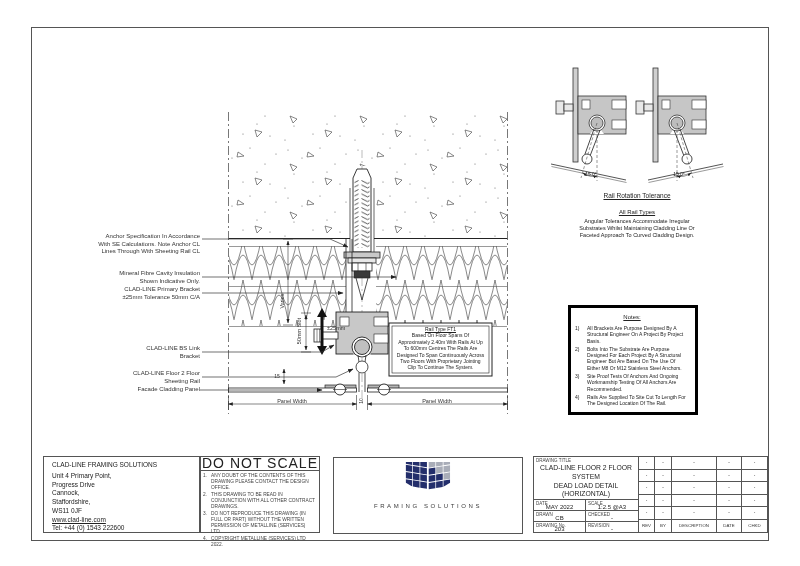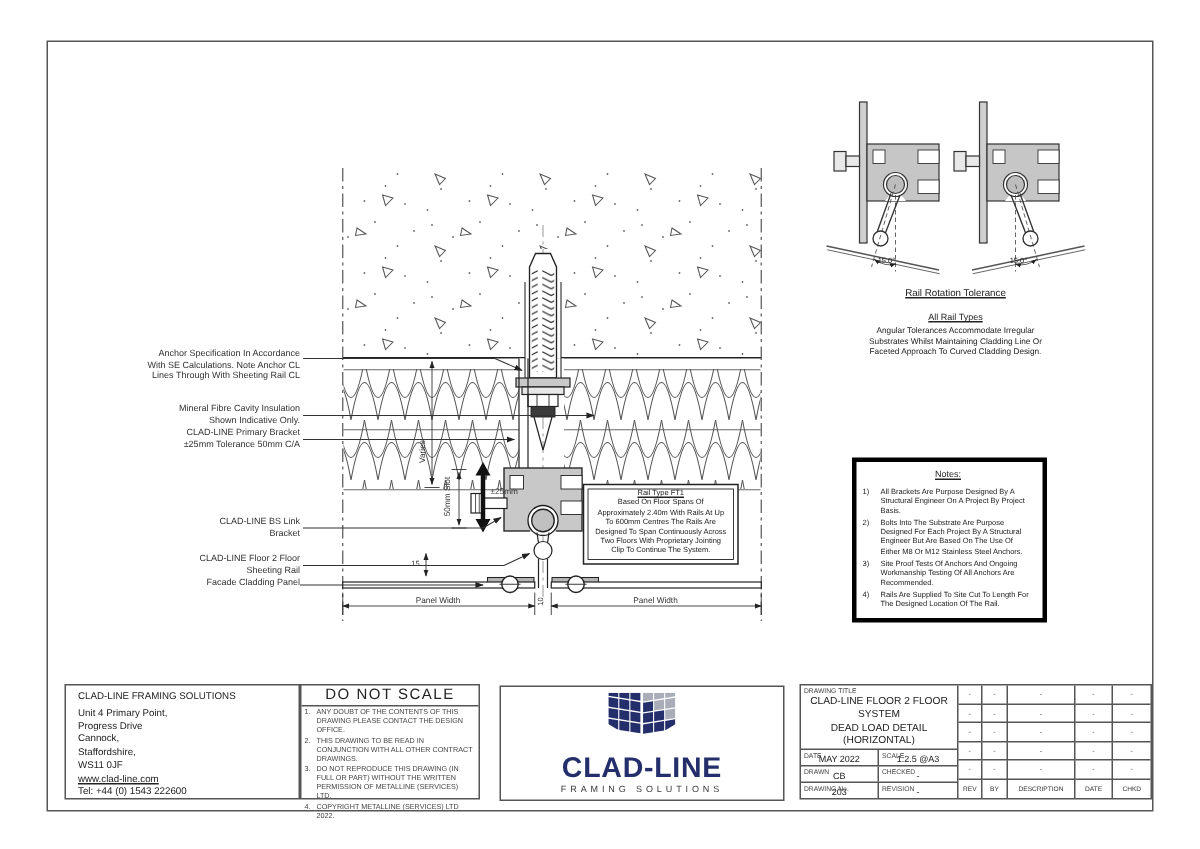--- a/index.html
+++ b/index.html
@@ -26,21 +26,21 @@
   .notes-box{left:568px;top:305px;width:130px;height:110px;border:3px solid #000;background:#fff;box-sizing:border-box;padding:6px 6px 2px 4px;overflow:hidden;}
   .notes-title{text-align:center;font-size:6px;text-decoration:underline;margin-bottom:5px;}
   .note-item{display:grid;grid-template-columns:11px 1fr;gap:1px;font-size:5px;line-height:1.26;margin-bottom:2px;}
   
   .box{border:1px solid #555;background:#fff;box-sizing:border-box;}
   .company-box{left:43px;top:456px;width:157px;height:77px;padding:4px 0 0 8px;}
   .company-box div{font-size:6.5px;line-height:1.35;}
   .company-name{margin-bottom:2px;}
   .underline{text-decoration:underline;}
   .dns-box{left:200px;top:456px;width:120px;height:77px;}
-  .dns-title{font-size:10px;text-align:center;border-bottom:1px solid #555;line-height:13px;height:13px;letter-spacing:1px;}
+  .dns-title{font-size:14px;text-align:center;border-bottom:1px solid #555;line-height:13px;height:13px;letter-spacing:1px;}
   .dns-items{padding:2px 3px 0 2px;}
   .dns-item{display:grid;grid-template-columns:8px 1fr;font-size:4.8px;line-height:1.25;color:#444;margin-bottom:1px;}
   .logo-box{left:333px;top:457px;width:190px;height:77px;text-align:center;}
   .logo-word{font-size:19px;font-weight:800;letter-spacing:.5px;color:#232e6b;line-height:1;margin-top:1px;}
   .logo-tag{font-size:6px;letter-spacing:2.6px;color:#3a3a3a;margin-top:2px;}
   
   .tb{left:533px;top:456px;width:235px;height:77px;border:1px solid #555;box-sizing:border-box;display:flex;}
   .tb-left{width:107px;border-right:1px solid #555;display:flex;flex-direction:column;}
   .tb-cell{position:relative;box-sizing:border-box;border-bottom:1px solid #555;}
   .tb-cell:last-child{border-bottom:none;}
@@ -363,21 +363,20 @@
           <rect x="17.2" y="8.5" width="7.4" height="7" fill="#a9adb8"></rect>
         <rect x="0.8" y="16.5" width="7.4" height="7" fill="#232e6b"></rect>
           <rect x="9" y="16.5" width="7.4" height="7" fill="#232e6b"></rect>
           <rect x="17.2" y="16.5" width="7.4" height="7" fill="#a9adb8"></rect>
         <rect x="0.8" y="24.5" width="7.4" height="7" fill="#232e6b"></rect>
           <rect x="9" y="24.5" width="7.4" height="7" fill="#232e6b"></rect>
           <rect x="17.2" y="24.5" width="7.4" height="7" fill="#232e6b"></rect>
       </g>
     </g>
   </svg>
-  <div class="logo-word">CLAD-LINE</div>
   <div class="logo-tag">FRAMING SOLUTIONS</div>
 </div>
 
 <div class="abs tb">
   <div class="tb-left">
     <div class="tb-cell tb-title-cell">
       <span class="tb-label">DRAWING TITLE</span>
       <div class="tb-title-text pre">CLAD-LINE FLOOR 2 FLOOR
 SYSTEM
 DEAD LOAD DETAIL

